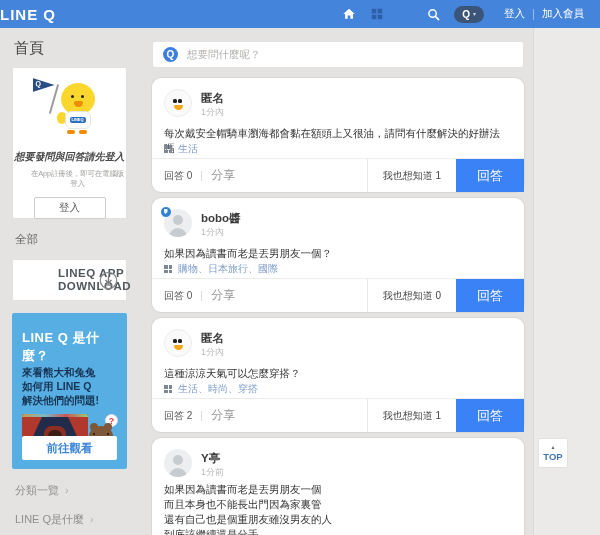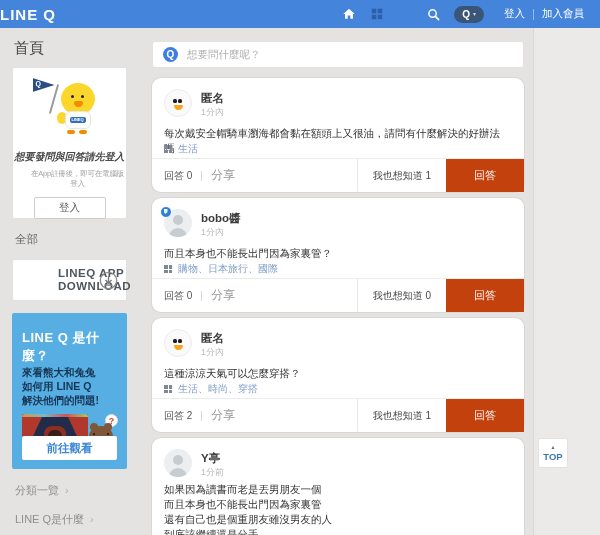--- a/index.html
+++ b/index.html
@@ -150,22 +150,22 @@
   }
   .f-ans { margin-left:12px; font-size:10px; color:#555; cursor:pointer; }
   .f-div { width:1px; height:10px; background:#ddd; margin:0 9px; }
   .f-share { font-size:12px; color:#999; cursor:pointer;text-align:right; }
   .f-spacer { flex:1; }
   .f-want {
     align-self:stretch; display:flex; align-items:center; padding:0 15px;
     border-left:1px solid #e9e8e6; font-size:10px; color:#454545; cursor:pointer;
   }
   .f-answer {
-    align-self:stretch; width:78px; border:none; background:#c2410c;
-    color:#fff; font-size:11px; cursor:pointer; font-family:inherit;
+    align-self:stretch; width:68px; border:none; background:#3b82f6;
+    color:#fff; font-size:13px; cursor:pointer; font-family:inherit;
   }
   .qtext4 div { font-size:10.5px; color:#333; line-height:15px; }
 </style>
 </head>
 <body>
 
 <header class="hdr">
   <div class="hdr-logo">LINE Q</div>
   <div class="hdr-center">
     <svg class="hdr-ic" viewBox="0 0 16 16">
@@ -314,21 +314,21 @@
 <article class="qcard" style="top:198px">
   <div class="avatar av-person">
     <span class="p-head"></span>
     <span class="p-body"></span>
   </div>
   <span class="badge" style="position:absolute;left:8px;top:8px">
       <i></i>
     </span>
   <div class="qname">bobo醬</div>
   <div class="qtime">1分內</div>
-  <div class="qtext">而且本身也不能長出門因為家裏管？</div>
+  <div class="qtext">如果因為讀書而老是丟男朋友一個？</div>
   <div class="qtags">
     <span class="cat-icon">
         <i></i>
         <i></i>
         <i></i>
         <i></i>
       </span>
     <span class="tagtext">購物、日本旅行、國際</span>
   </div>
   <div class="qfooter">

